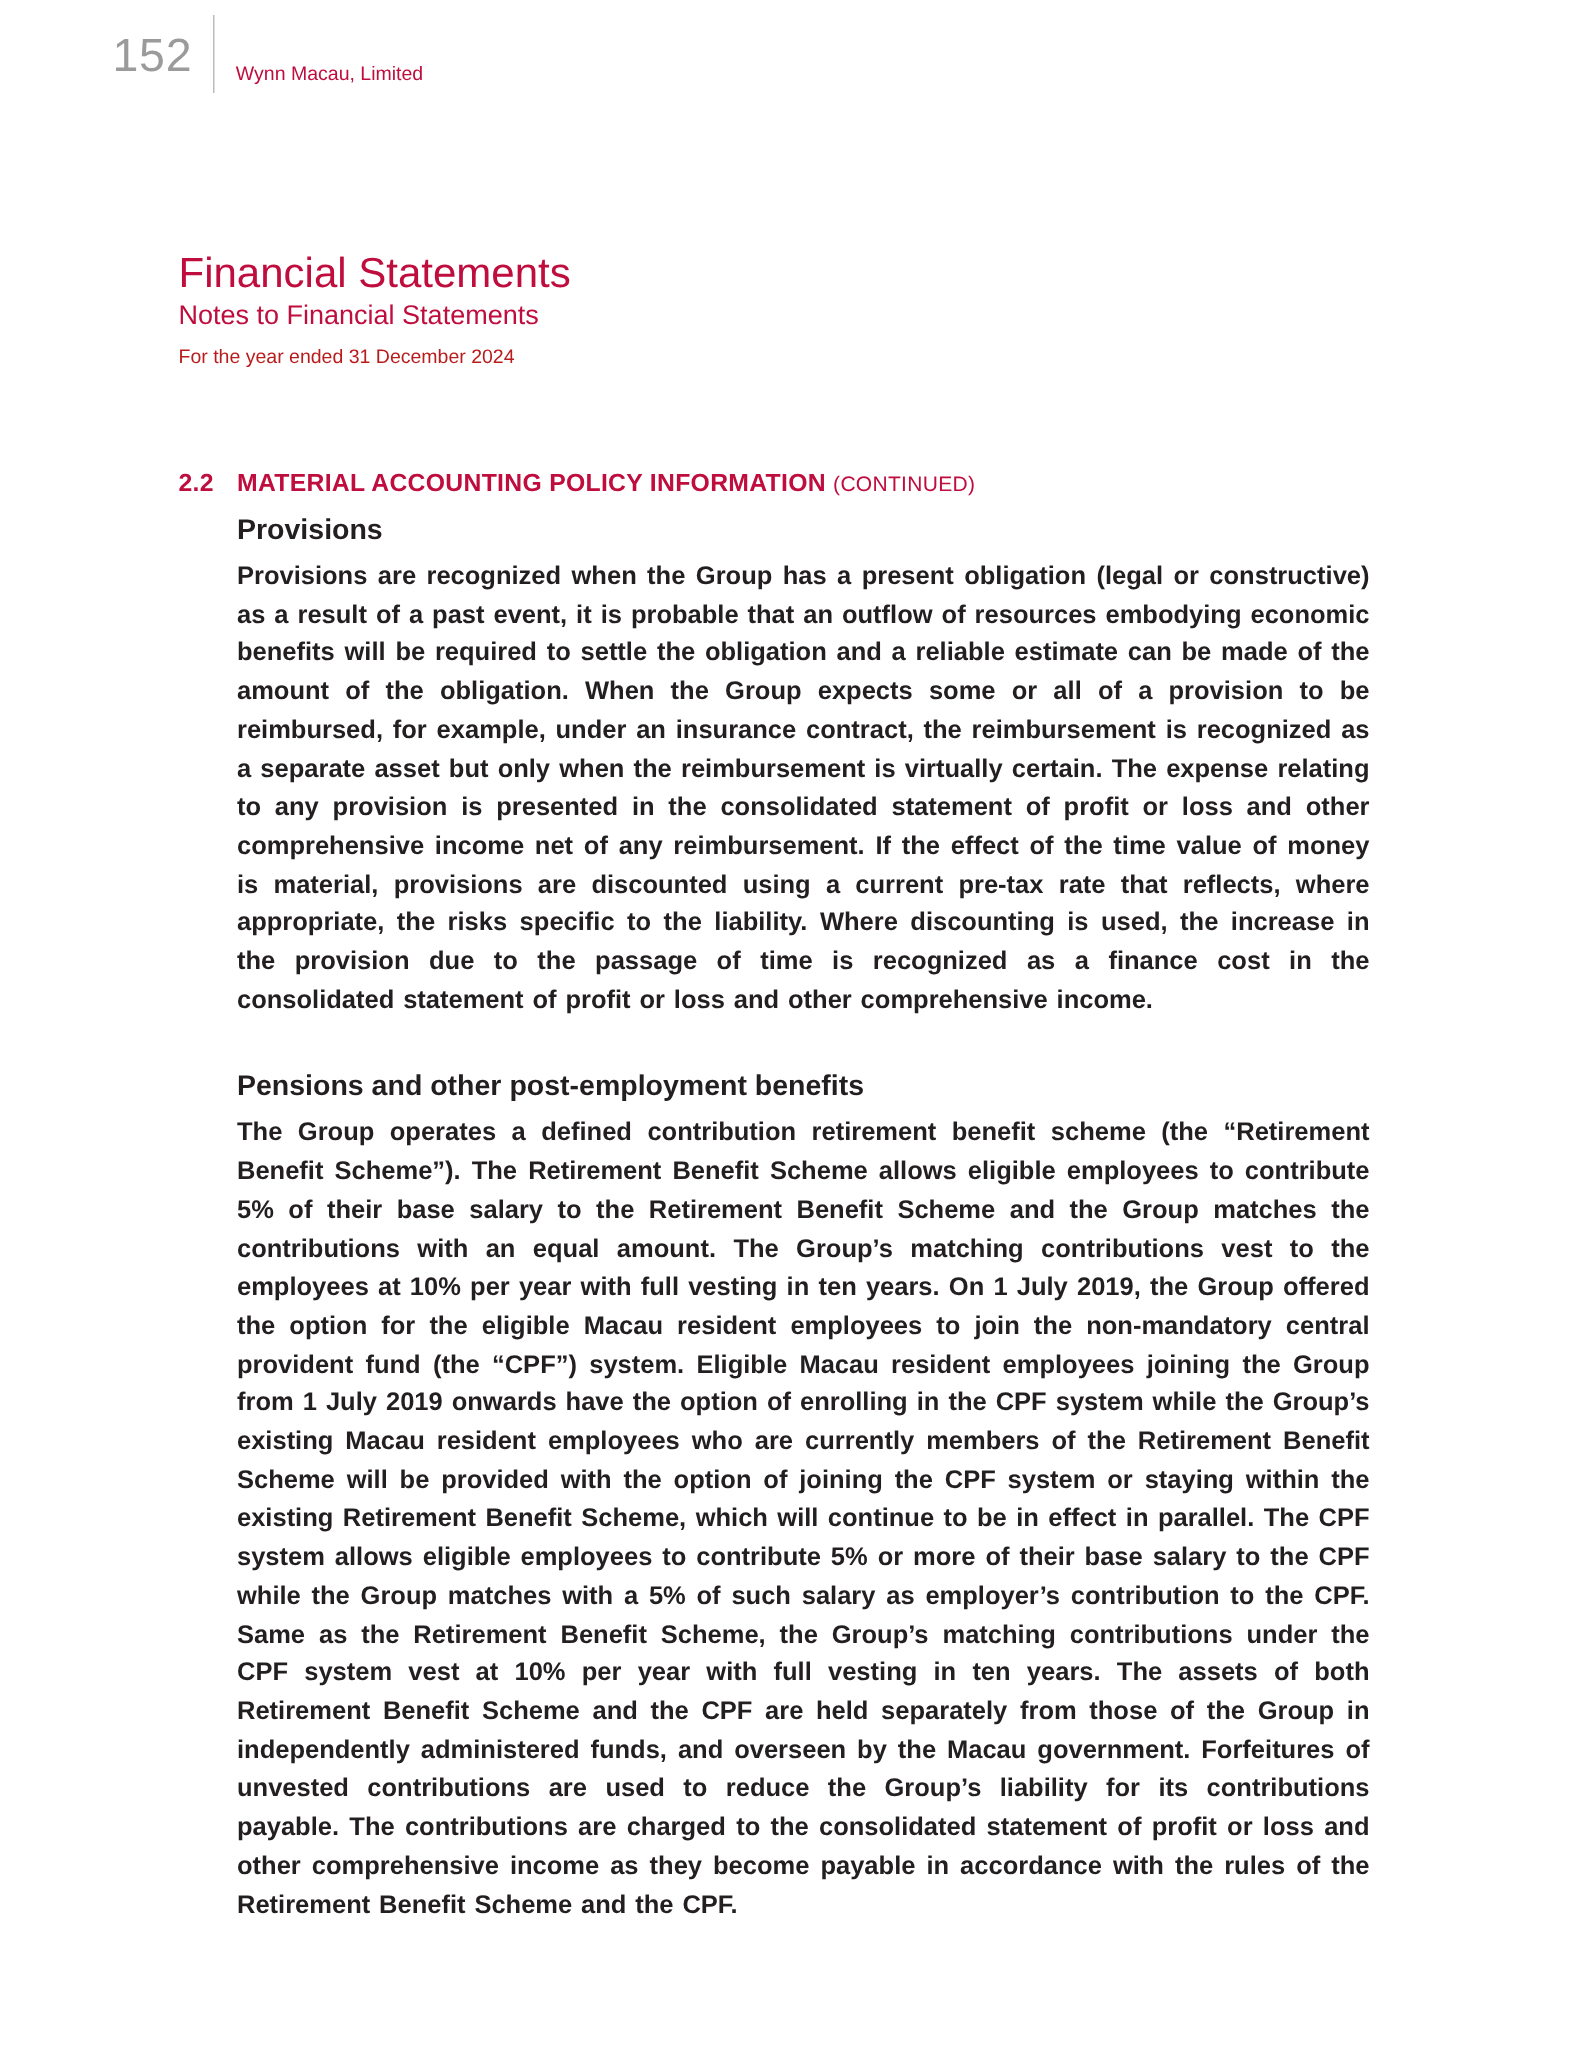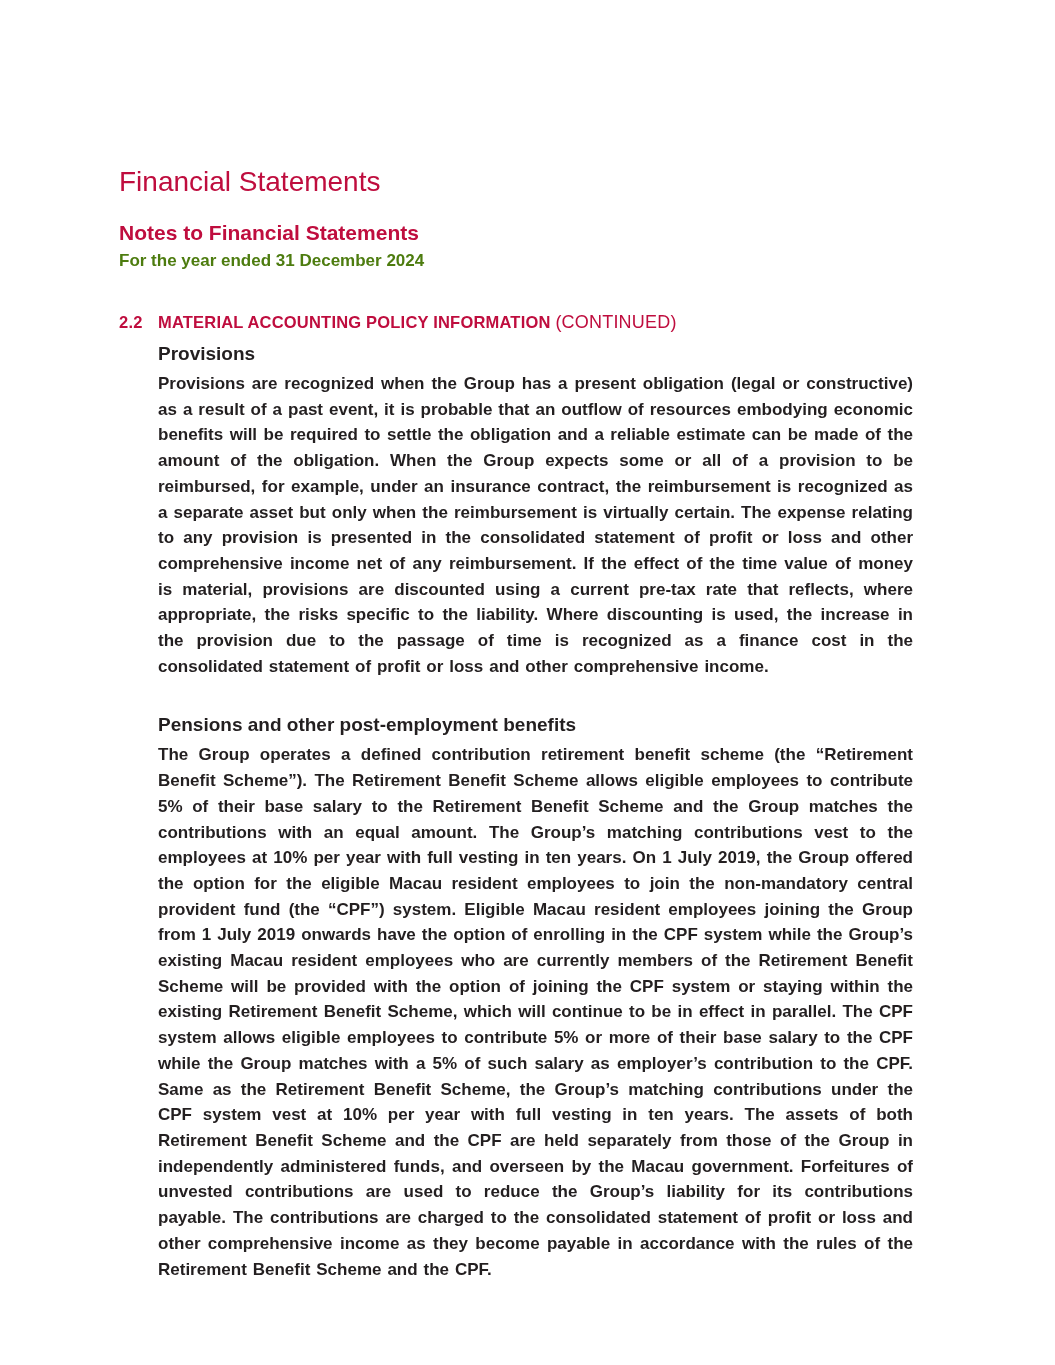--- a/index.html
+++ b/index.html
@@ -53,32 +53,31 @@
     top: 166px;
     left: 119px;
   }
   .doc-title {
     font-size: 28px;
     line-height: 32px;
     font-weight: 400;
     color: #bf0d3e;
   }
   .doc-subtitle {
-    font-size: 21px;
+    font-size: 18px;
     line-height: 24px;
-    font-weight: 700;
+    font-weight: 400;
     color: #bf0d3e;
-    margin-top: 23px;
+    margin-top: 0;
   }
   .doc-period {
-    font-size: 17px;
+    font-size: 13px;
     line-height: 17px;
-    color: #4d7c0f;
+    color: #b91c1c;
     margin-top: 7px;
-    font-weight: bold;
   }
 
   
   .content {
     position: absolute;
     top: 311px;
     left: 119px;
     width: 794px;
   }
   .section-heading {
@@ -90,21 +89,21 @@
     letter-spacing: 0.2px;
     justify-content: flex-end;
   }
   .section-number {
     width: 39px;
     flex: 0 0 39px;
   }
   .section-title-wrap { flex: 1; }
   .section-continued {
     font-weight: 400;
-    font-size: 18px;
+    font-size: 14px;
   }
 
   .section-body {
     margin-left: 39px;
     width: 755px;
   }
   .subsection-heading {
     font-size: 19px;
     line-height: 20px;
     font-weight: 700;
@@ -120,20 +119,25 @@
     color: #231f20;
     word-spacing: 1.2px;
     font-weight: bold;
   }
 </style>
 </head>
 <body>
 
 <div class="page">
 
+  <header class="page-header">
+    <span class="page-number">152</span>
+    <span class="header-divider"></span>
+    <span class="company-name">Wynn Macau, Limited</span>
+  </header>
 
   <section class="title-block">
     <h1 class="doc-title">Financial Statements</h1>
     <h2 class="doc-subtitle">Notes to Financial Statements</h2>
     <p class="doc-period">For the year ended 31 December 2024</p>
   </section>
 
   <section class="content">
 
     <div class="section-heading">

